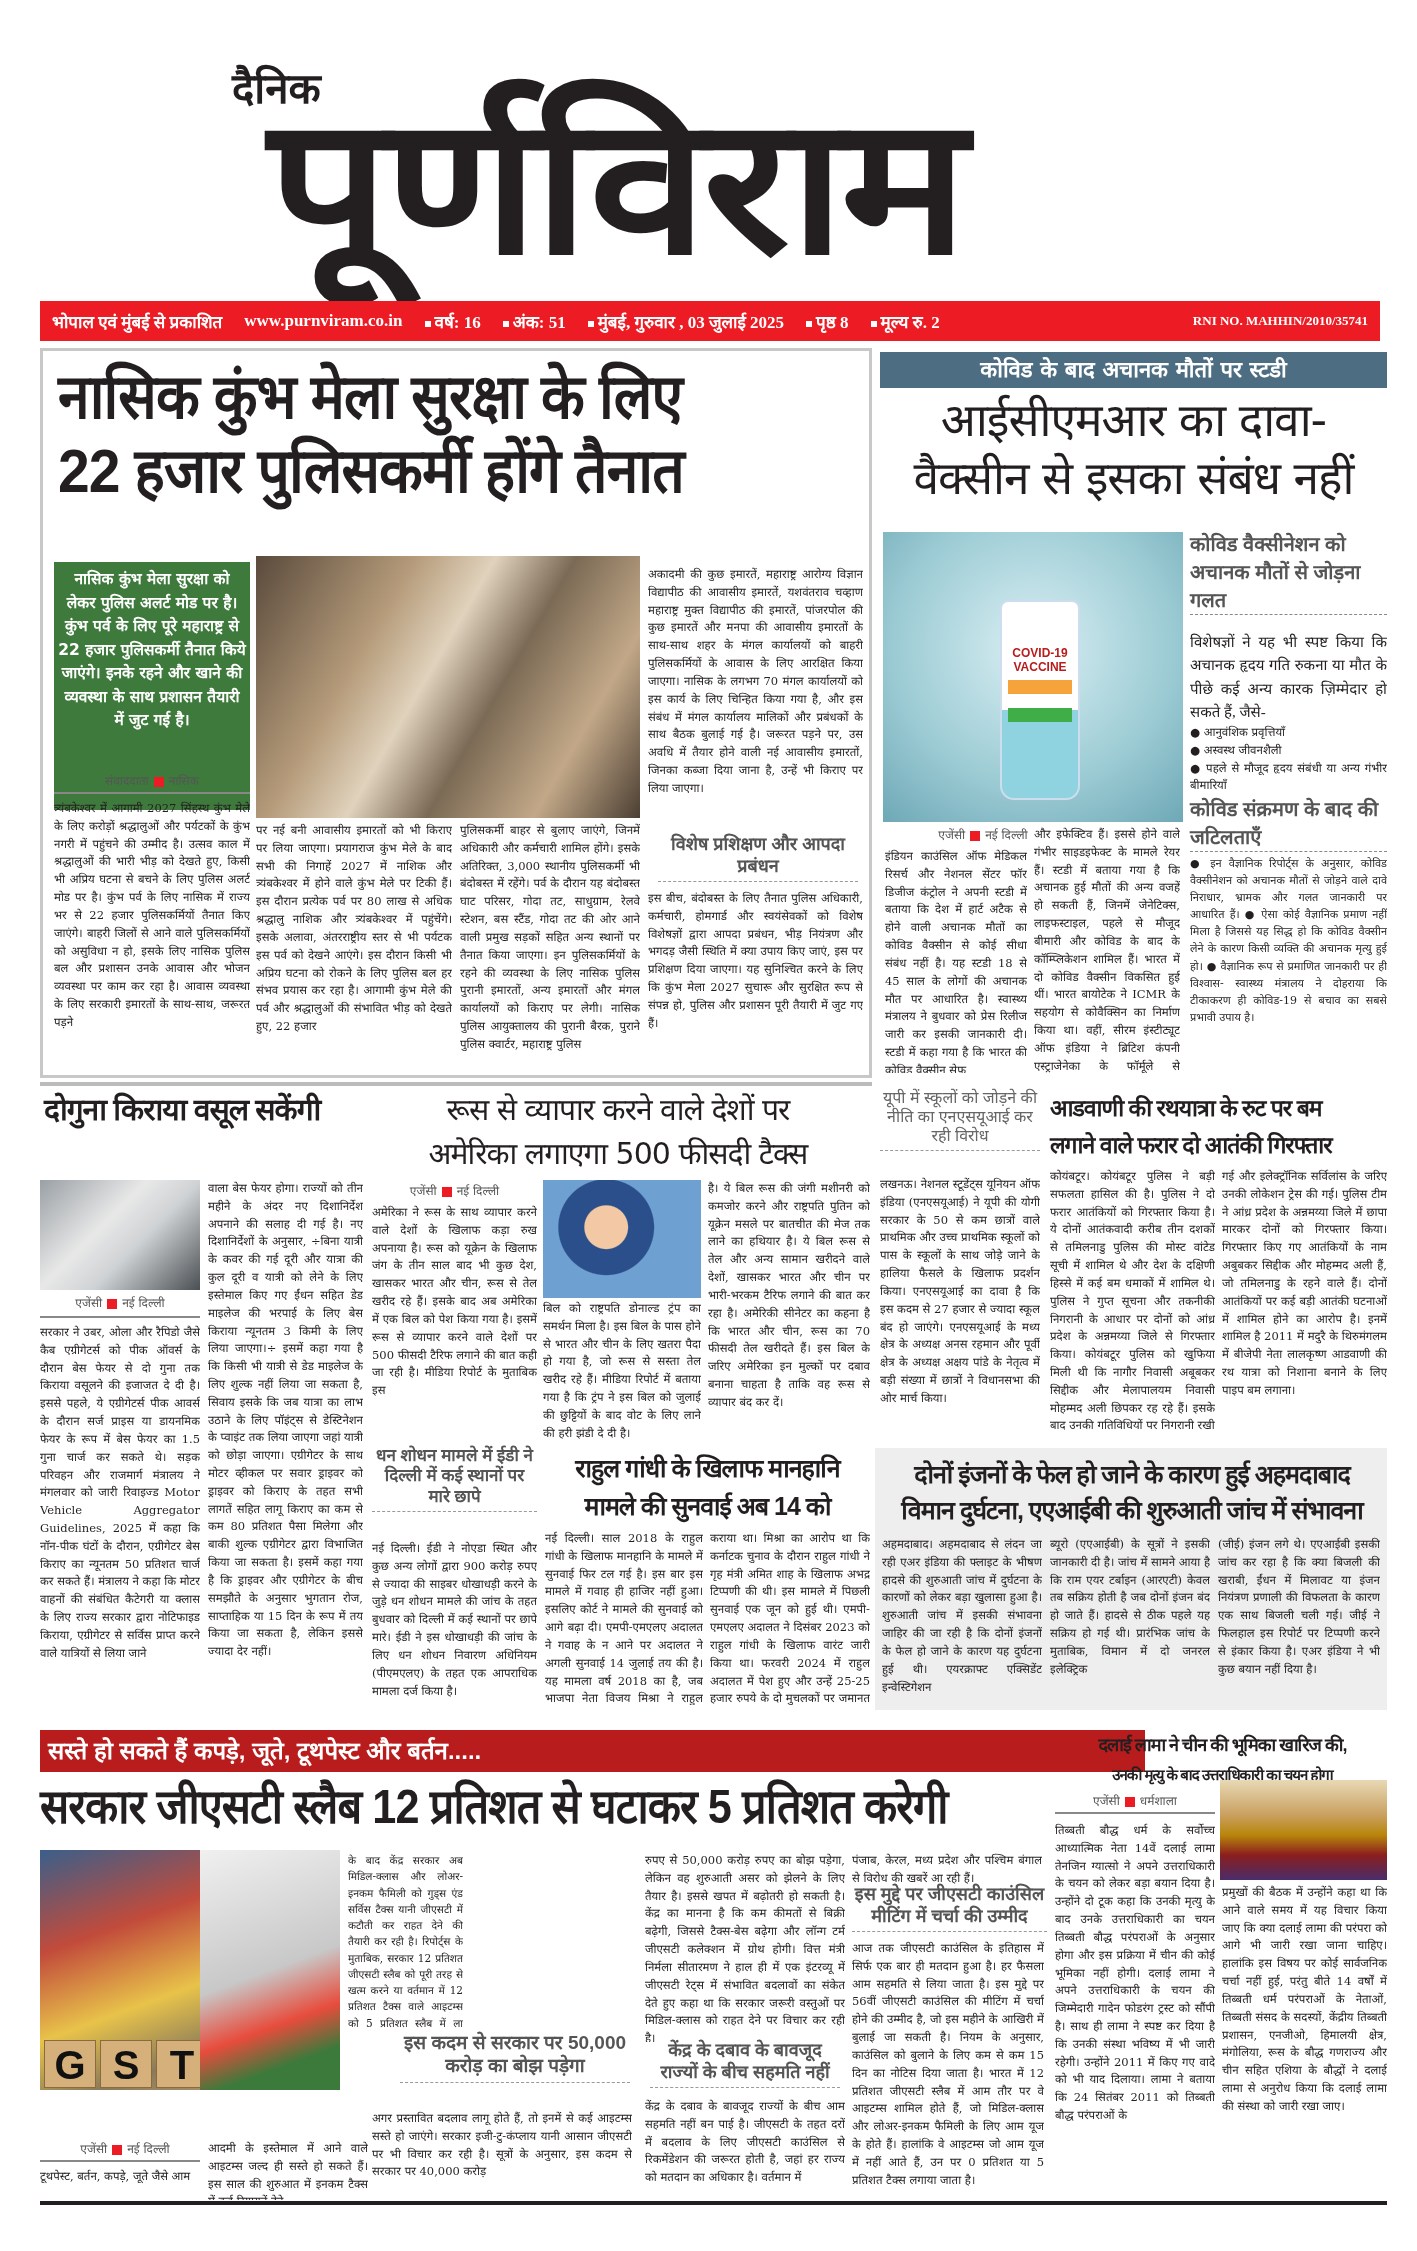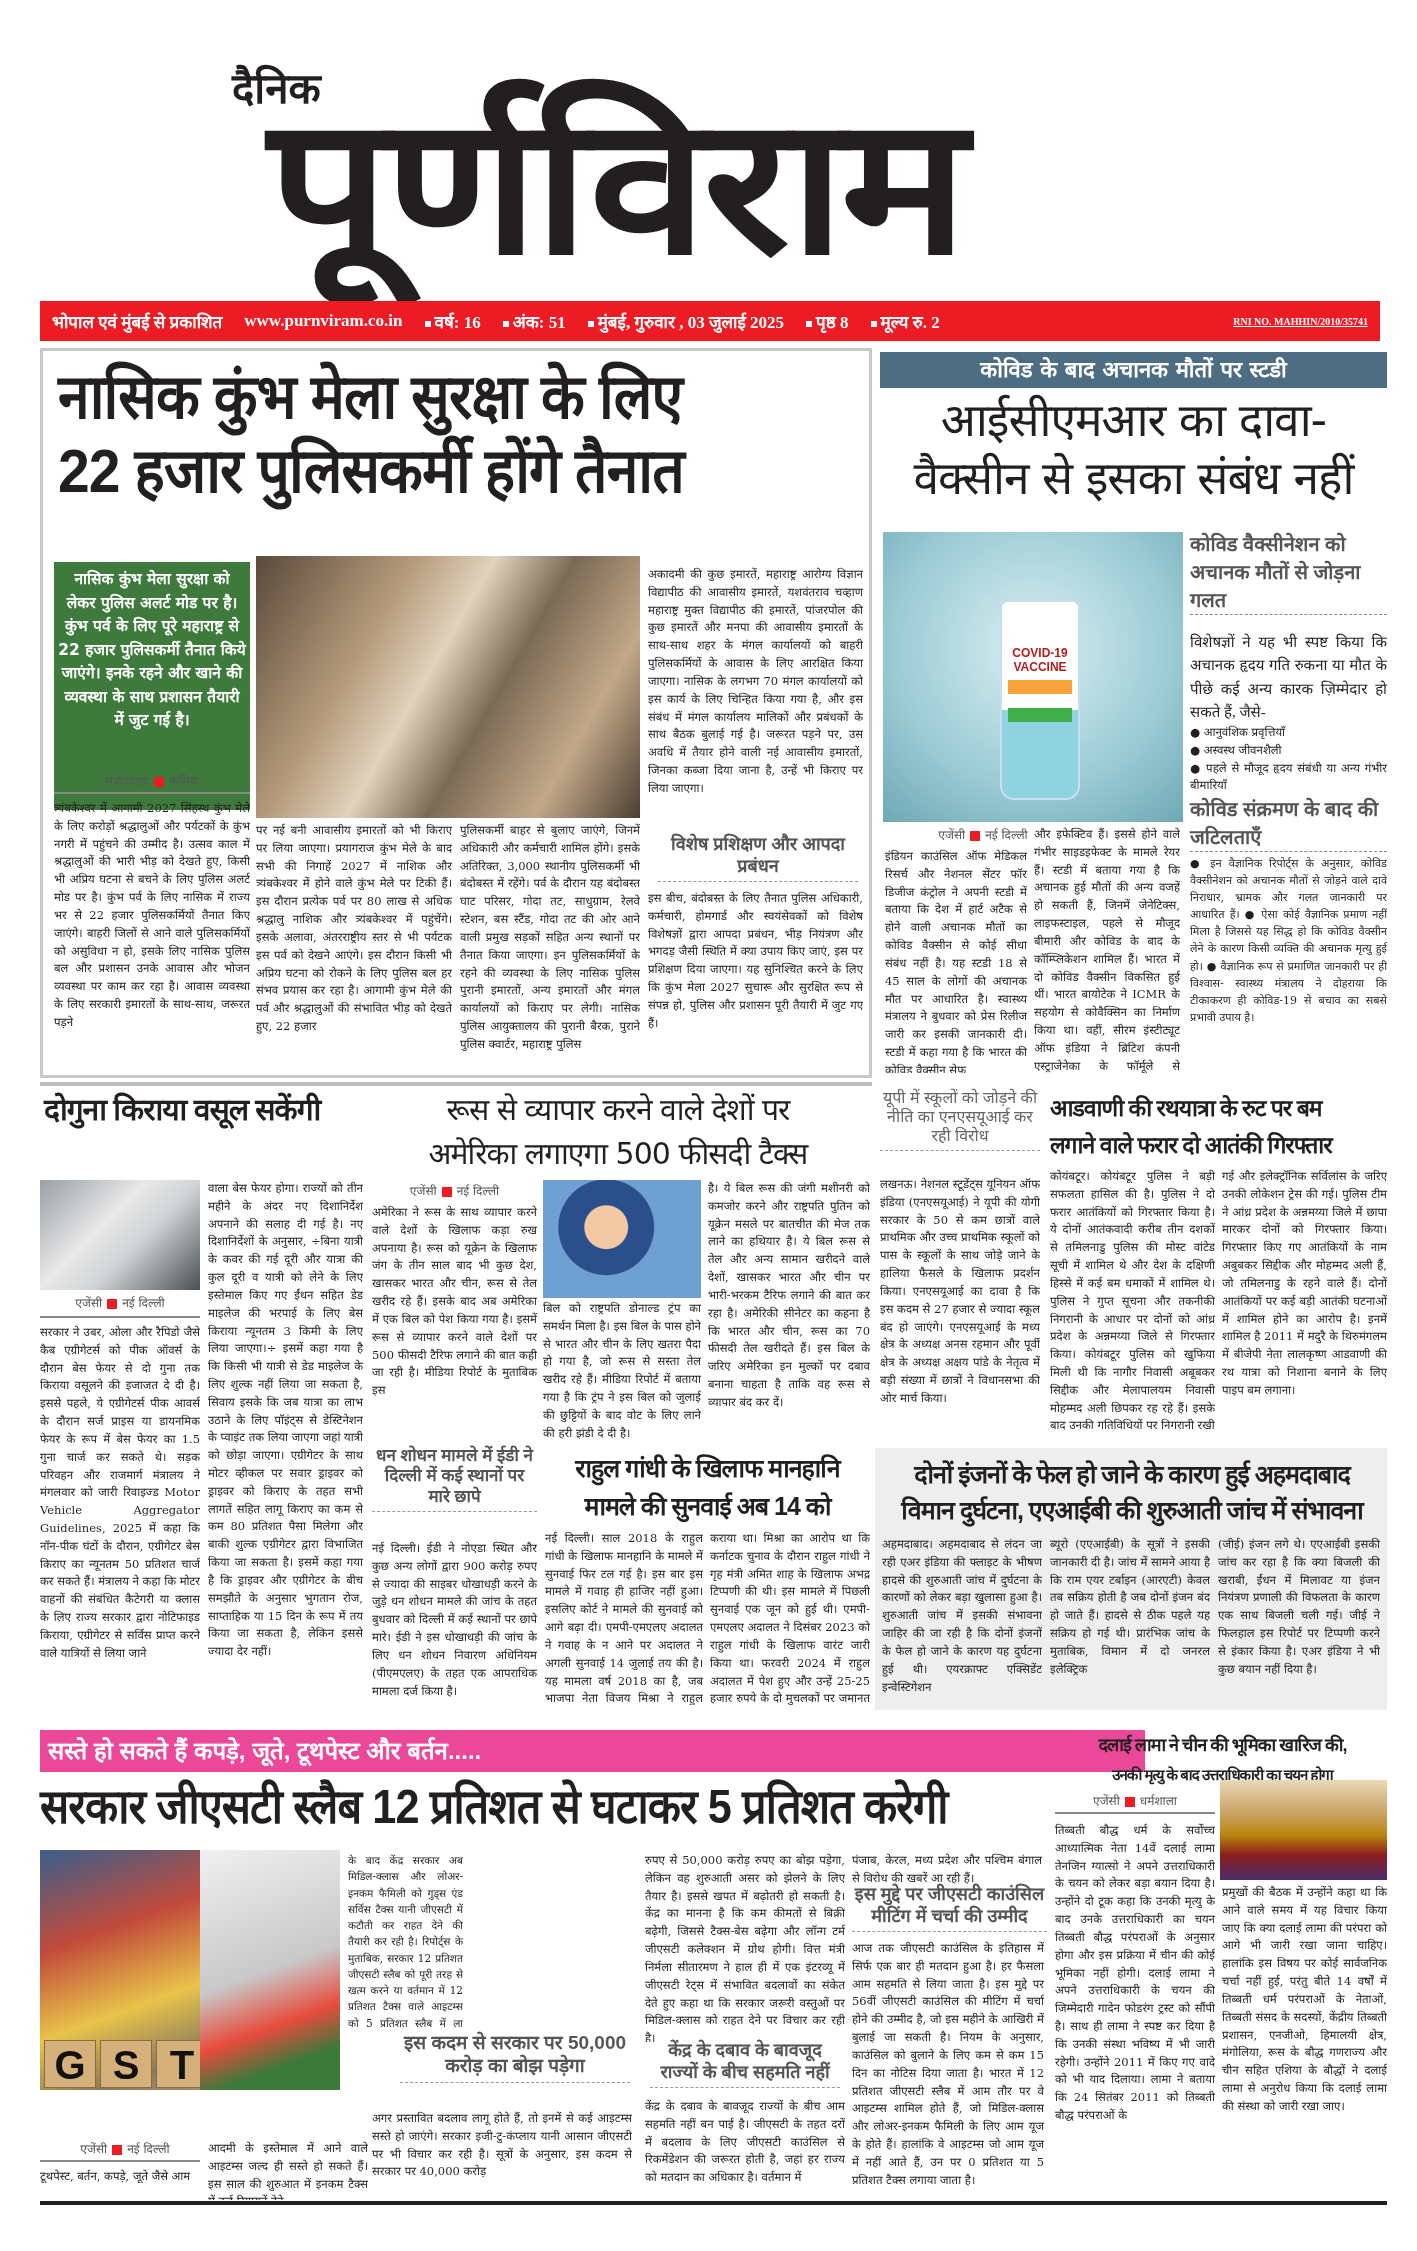--- a/index.html
+++ b/index.html
@@ -2,21 +2,21 @@
 <html><head>
 <meta charset="utf-8">
 <style>
   * { box-sizing: border-box; margin: 0; padding: 0; }
   body { width: 1417px; height: 2251px; background: #fff; font-family: "DejaVu Sans", sans-serif; color: #231f20; position: relative; overflow: hidden; }
   .abs { position: absolute; }
   .masthead-small { left: 232px; top: 58px; font-size: 42px; font-weight: bold; }
   .masthead-big { left: 268px; top: 92px; font-size: 190px; font-weight: bold; letter-spacing: -4px; line-height: 1; transform: scaleX(1.12); transform-origin: left top; }
   .redbar { left: 40px; top: 301px; width: 1340px; height: 40px; background: #ed1c24; color: #fff; display: flex; align-items: center; font-family: "Liberation Serif", serif; font-size: 17px; font-weight: bold; padding: 0 12px; gap: 22px; white-space: nowrap; }
   .redbar .sq { display:inline-block; width:6px; height:6px; background:#fff; margin-right:4px; vertical-align: middle; }
-  .redbar .rni { font-size: 10px; margin-left: auto; text-decoration: underline; }
+  .redbar .rni { font-size: 13px; margin-left: auto; }
   .box-top { left: 40px; top: 348px; width: 832px; height: 730px; border: 3px solid #c8c8c8; }
   .headline { font-family: "Liberation Sans", sans-serif; font-weight: bold; line-height: 1.2; color: #231f20; transform-origin: left top; }
   .h1 { left: 58px; top: 360px; font-size: 62px; width: 800px; letter-spacing: -1px; transform: scaleX(0.92); }
   .greenbox { left: 54px; top: 562px; width: 196px; height: 248px; background: #3f7a3d; color: #fff; font-size: 15.5px; font-weight: bold; text-align: center; line-height: 1.52; padding: 6px 4px; }
   .byline { font-size: 12px; color: #555; text-align: center; }
   .byline .dot { display:inline-block; width:10px; height:10px; background:#ed1c24; vertical-align: middle; margin: 0 5px; }
   .col { font-family: "DejaVu Serif", serif; font-size: 11.5px; line-height: 1.55; text-align: justify; color: #231f20; overflow: hidden; }
   .police-photo { left: 256px; top: 556px; width: 384px; height: 262px; background: linear-gradient(120deg,#5a4a3c 0%,#b59b7a 30%,#e0d2bc 45%,#7b6a55 60%,#c2a888 80%,#4c3f33 100%); }
   .subhead { font-family: "Liberation Sans", sans-serif; font-weight: bold; color: #555; text-align: center; line-height: 1.2; border-bottom: 1px dashed #999; padding-bottom: 4px; }
   .covid-tag { left: 880px; top: 352px; width: 507px; height: 36px; background: #4d6e82; color: #fff; font-size: 22px; font-weight: bold; text-align: center; line-height: 36px; }
@@ -25,21 +25,21 @@
   .vial { left: 1000px; top: 600px; width: 80px; height: 200px; background: linear-gradient(#fff 0 55%, #8fd3e0 55% 100%); border-radius: 8px 8px 14px 14px; border: 2px solid #cde; }
   .vial-label { left: 1002px; top: 646px; width: 76px; font-family: "Liberation Sans", sans-serif; font-size: 12px; font-weight: bold; color: #b91c1c; text-align: center; line-height: 1.2; }
   .flag { left: 1008px; top: 680px; width: 64px; height: 42px; background: linear-gradient(#f7a33b 0 33%, #fff 33% 66%, #3fae49 66%); }
   .side-head { font-family: "Liberation Sans", sans-serif; font-weight: bold; color: #555; font-size: 20px; line-height: 1.4; border-bottom: 1px dashed #888; }
   .sep-h { background: #bbb; height: 4px; }
   .h2 { font-family: "Liberation Sans", sans-serif; font-weight: bold; font-size: 30px; line-height: 1.45; letter-spacing: -1px; }
   .h2-light { font-family: "DejaVu Sans", sans-serif; font-size: 30px; line-height: 1.45; font-weight: normal; letter-spacing: -1px; }
   .cab-photo { left: 40px; top: 1180px; width: 160px; height: 110px; background: linear-gradient(135deg,#9aa0a5,#e8e8e8 40%,#cfd2d4 60%,#4a4f53); }
   .trump-photo { left: 543px; top: 1180px; width: 158px; height: 118px; background: radial-gradient(circle at 40% 40%, #f3c9a5 0 18%, #2b4f8a 19% 40%, #6fa0d2 41%); }
   .graybox { left: 875px; top: 1448px; width: 512px; height: 262px; background: #eeeeee; }
-  .gst-strip { left: 40px; top: 1730px; width: 1105px; height: 42px; background: #ec4899; color: #fff; font-family: "Liberation Sans", sans-serif; font-weight: bold; font-size: 24px; line-height: 42px; padding-left: 8px; }
+  .gst-strip { left: 40px; top: 1730px; width: 1105px; height: 42px; background: #b91c1c; color: #fff; font-family: "Liberation Sans", sans-serif; font-weight: bold; font-size: 24px; line-height: 42px; padding-left: 8px; }
   .h-gst { left: 40px; top: 1778px; font-size: 48px; letter-spacing: -1px; transform: scaleX(0.9); }
   .gst-photo { left: 40px; top: 1850px; width: 300px; height: 240px; background: linear-gradient(160deg,#3a5f8a 0%,#c24b3b 30%,#e8c34a 55%,#8a7a5a 75%,#c9a87a 100%); }
   .gst-blocks { left: 44px; top: 2040px; display: flex; gap: 4px; }
   .gst-blocks span { width: 52px; height: 48px; background: #d6b07a; border: 1px solid #8a6b3e; font-family: "Liberation Sans", sans-serif; font-weight: bold; font-size: 40px; text-align: center; line-height: 48px; color: #111; }
   .card-photo { left: 200px; top: 1850px; width: 140px; height: 240px; background: linear-gradient(160deg,#f0f0f0,#c8c8c8 50%,#e74c3c 70%,#3b7a3b 85%); }
   .lama-photo { left: 1220px; top: 1780px; width: 167px; height: 100px; background: linear-gradient(180deg,#e8d9b5 0%,#c9a060 35%,#b8860b 55%,#8b1e1e 75%,#4a2c6a 100%); }
   .bottom-rule { left: 40px; top: 2201px; width: 1347px; height: 4px; background: #231f20; }
 </style>
 </head>
 <body>

